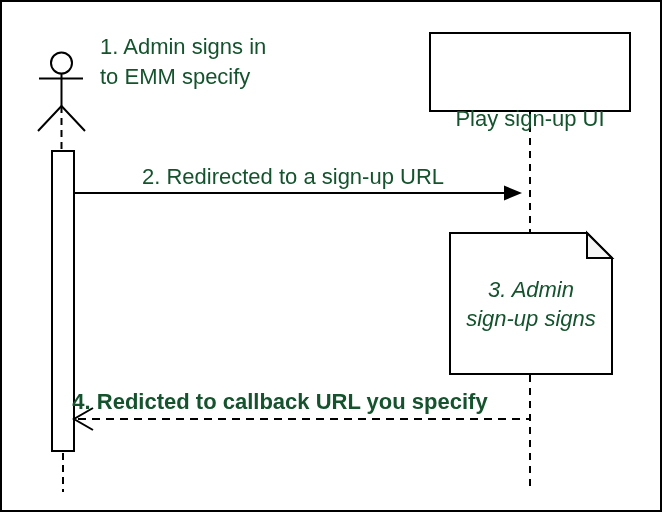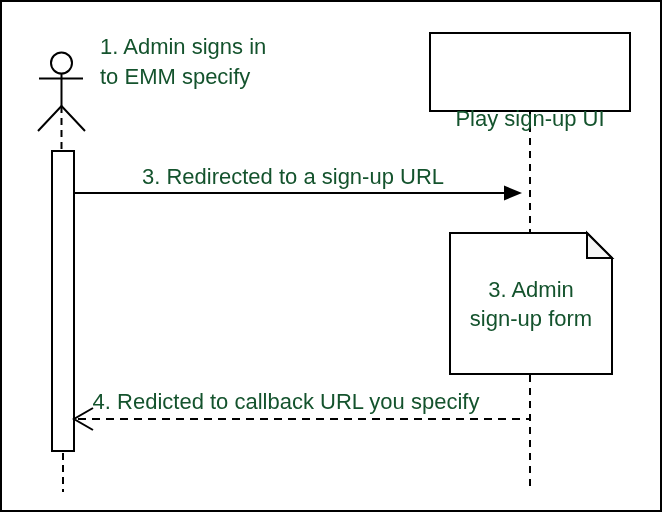--- a/index.html
+++ b/index.html
@@ -57,27 +57,29 @@
   .note-label {
     left: 448px;
     top: 231px;
     width: 162px;
     height: 141px;
     display: flex;
     flex-direction: column;
     justify-content: center;
     line-height: 29px;
     text-align: center;
+    font-style: italic;
   }
   .step4-label {
-    left: 62px;
+    left: 56px;
     top: 387px;
     width: 444px;
     text-align: center;
     line-height: 26px;
+    font-weight: bold;
   }
 </style>
 </head>
 <body>
 
 <div class="canvas">
 
   <svg class="diagram-svg" viewBox="0 0 662 512">
 
     <g stroke="#000000" stroke-width="2" fill="none">
@@ -115,22 +117,22 @@
     </g>
   </svg>
 
   <div class="label step1-label">
     <div>1. Admin signs in</div>
     <div>to EMM specify</div>
   </div>
 
   <div class="label participant-label">Play sign-up UI</div>
 
-  <div class="label step2-label">3. Redirected to a sign-up URL</div>
+  <div class="label step2-label">2. Redirected to a sign-up URL</div>
 
   <div class="label note-label">
     <div>3. Admin</div>
-    <div>sign-up form</div>
+    <div>sign-up signs</div>
   </div>
 
   <div class="label step4-label">4. Redicted to callback URL you specify</div>
 
 </div>
 
 </body></html>

